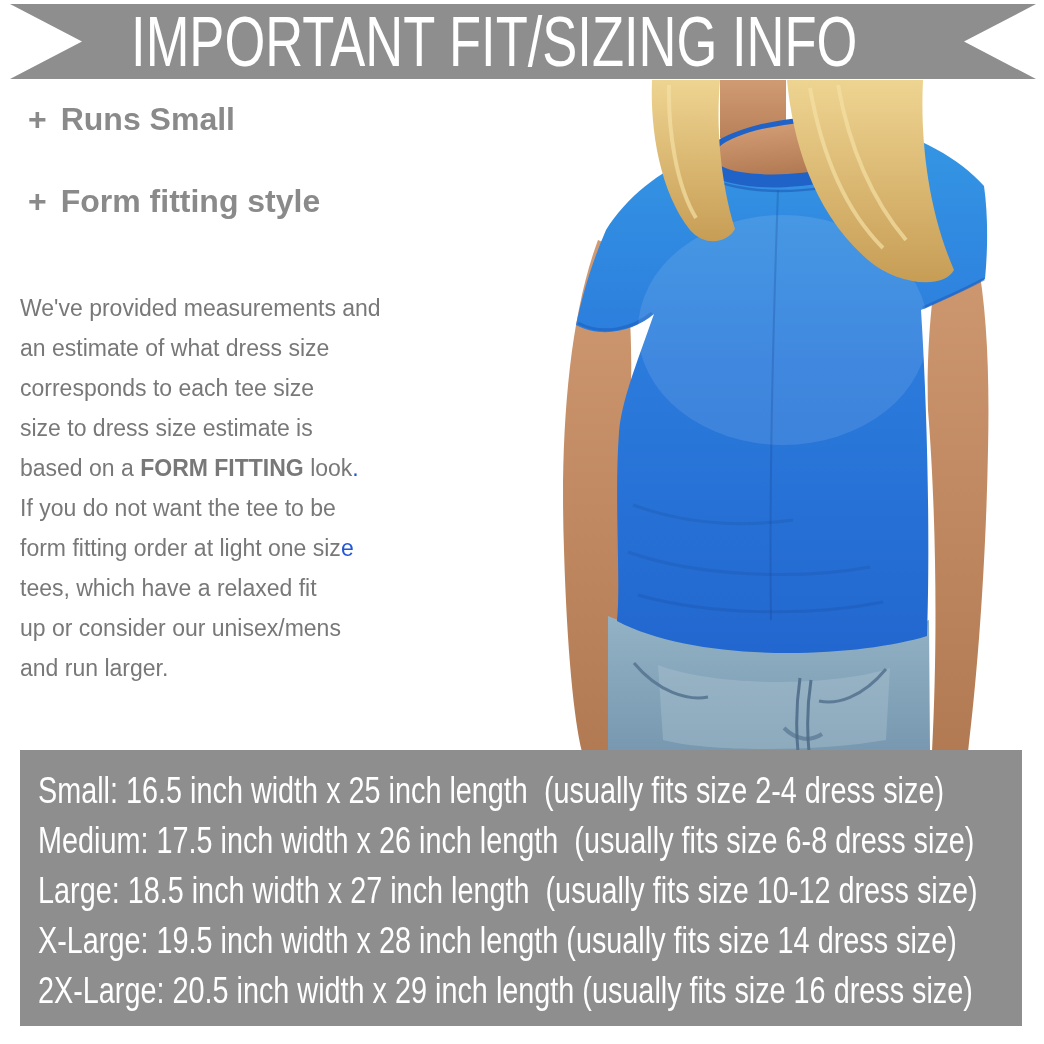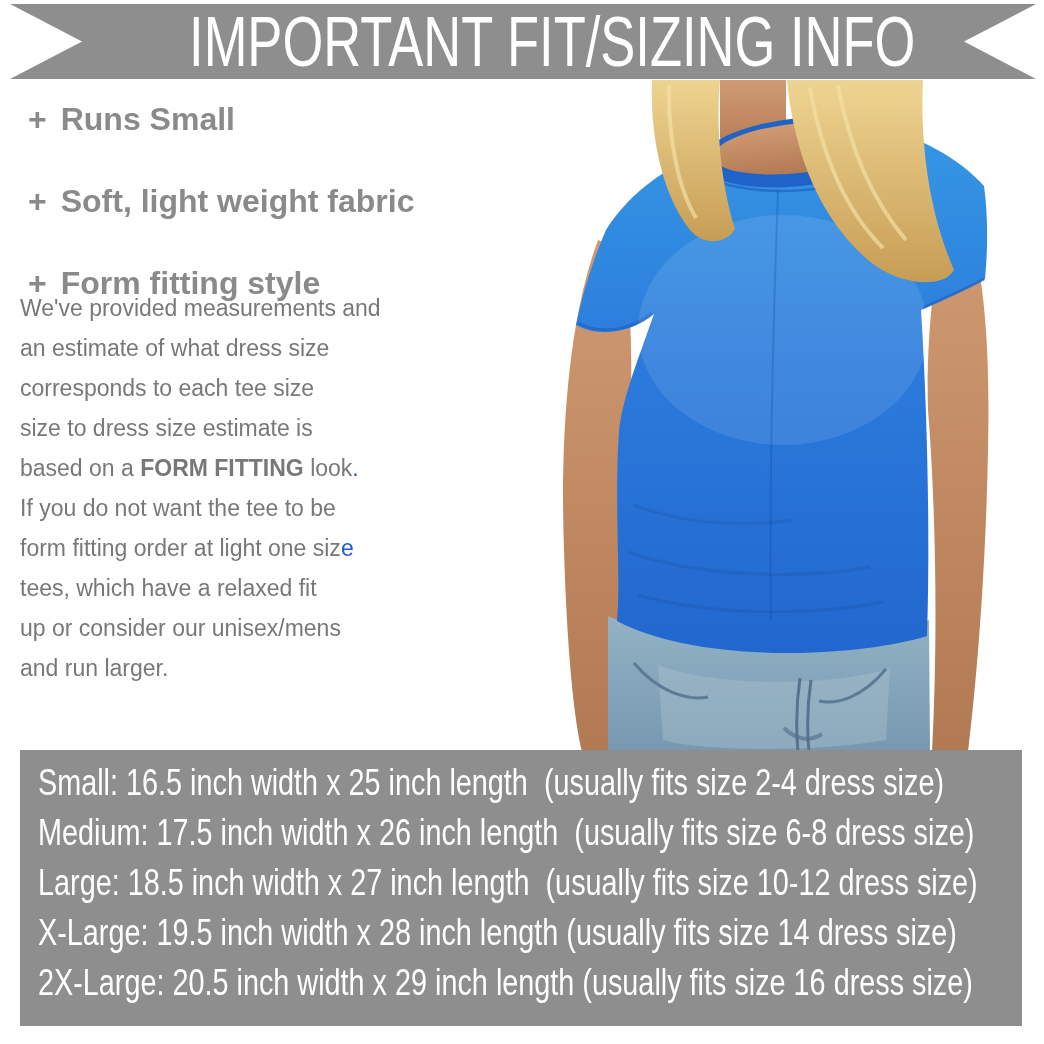--- a/index.html
+++ b/index.html
@@ -14,21 +14,21 @@
   }
   
   .ribbon{
     position:absolute;left:10px;top:4px;width:1026px;height:75px;
     background:var(--banner-gray,#8e8e8e);
     clip-path:polygon(0 0,100% 0,calc(100% - 72px) 50%,100% 100%,0 100%,72px 50%);
     text-align:center;
   }
   .ribbon-inner{
     position:absolute;left:0;right:0;top:50%;transform:translateY(-50%);
-    text-align:right;white-space:nowrap;
+    text-align:left;white-space:nowrap;
   }
   .ribbon-text{
     display:inline-block;color:#ffffff;font-size:70px;font-weight:400;
     letter-spacing:0px;transform:scaleX(0.75);transform-origin:50% 50%;
     line-height:1;
   }
   
   .highlights{position:absolute;left:28px;top:96px;width:500px;}
   .hl{
     position:relative;height:64px;color:var(--highlight-gray,#8a8a8a);
@@ -42,21 +42,21 @@
   }
   .pline{white-space:pre;}
   .pline .b{font-weight:700;}
   .blue{color:var(--link-blue,#2257d6);}
   
   .photo{position:absolute;left:538px;top:80px;width:506px;height:672px;}
   .photo svg{display:block;width:506px;height:672px;}
   
   .sizebox{
     position:absolute;left:20px;top:750px;width:1002px;height:276px;
-    background:var(--chart-gray,#8e8e8e);padding:8px 0 0 18px;z-index:5;
+    background:var(--chart-gray,#8e8e8e);padding:16px 0 0 18px;z-index:5;
   }
   .srow{
     height:50px;line-height:50px;color:#ffffff;font-size:36px;font-weight:400;
     white-space:pre;transform:scaleX(0.8);transform-origin:0 50%;
   }
 </style>
 </head>
 <body>
 
 <div class="canvas">
@@ -117,23 +117,20 @@
       <path fill="url(#hairG)" d="M114,0 C112,50 122,112 152,150 C168,168 190,162 197,149 C182,100 178,45 182,0 Z"></path>
       <path fill="url(#hairG)" d="M249,0 C255,62 275,132 330,180 C360,206 406,209 416,190 C390,130 382,60 385,0 Z"></path>
       <path fill="none" stroke="#f4e0a4" stroke-width="4" opacity="0.7" d="M131,5 C130,50 138,105 158,138 M272,8 C283,70 305,128 345,168 M300,5 C310,60 330,115 368,160"></path>
     </svg>
   </div>
 
   <div class="highlights">
     <div class="hl" style="margin-bottom:18px;">
       <span class="plus">+</span><span>Runs Small</span>
     </div>
-    <div class="hl" style="margin-bottom:18px;">
-      <span class="plus">+</span><span>Soft, light weight fabric</span>
-    </div>
     <div class="hl">
       <span class="plus">+</span><span>Form fitting style</span>
     </div>
   </div>
 
   <div class="para">
     <div class="pline">We've provided measurements and</div>
     <div class="pline">an estimate of what dress size</div>
     <div class="pline">corresponds to each tee size</div>
     <div class="pline">size to dress size estimate is</div>

